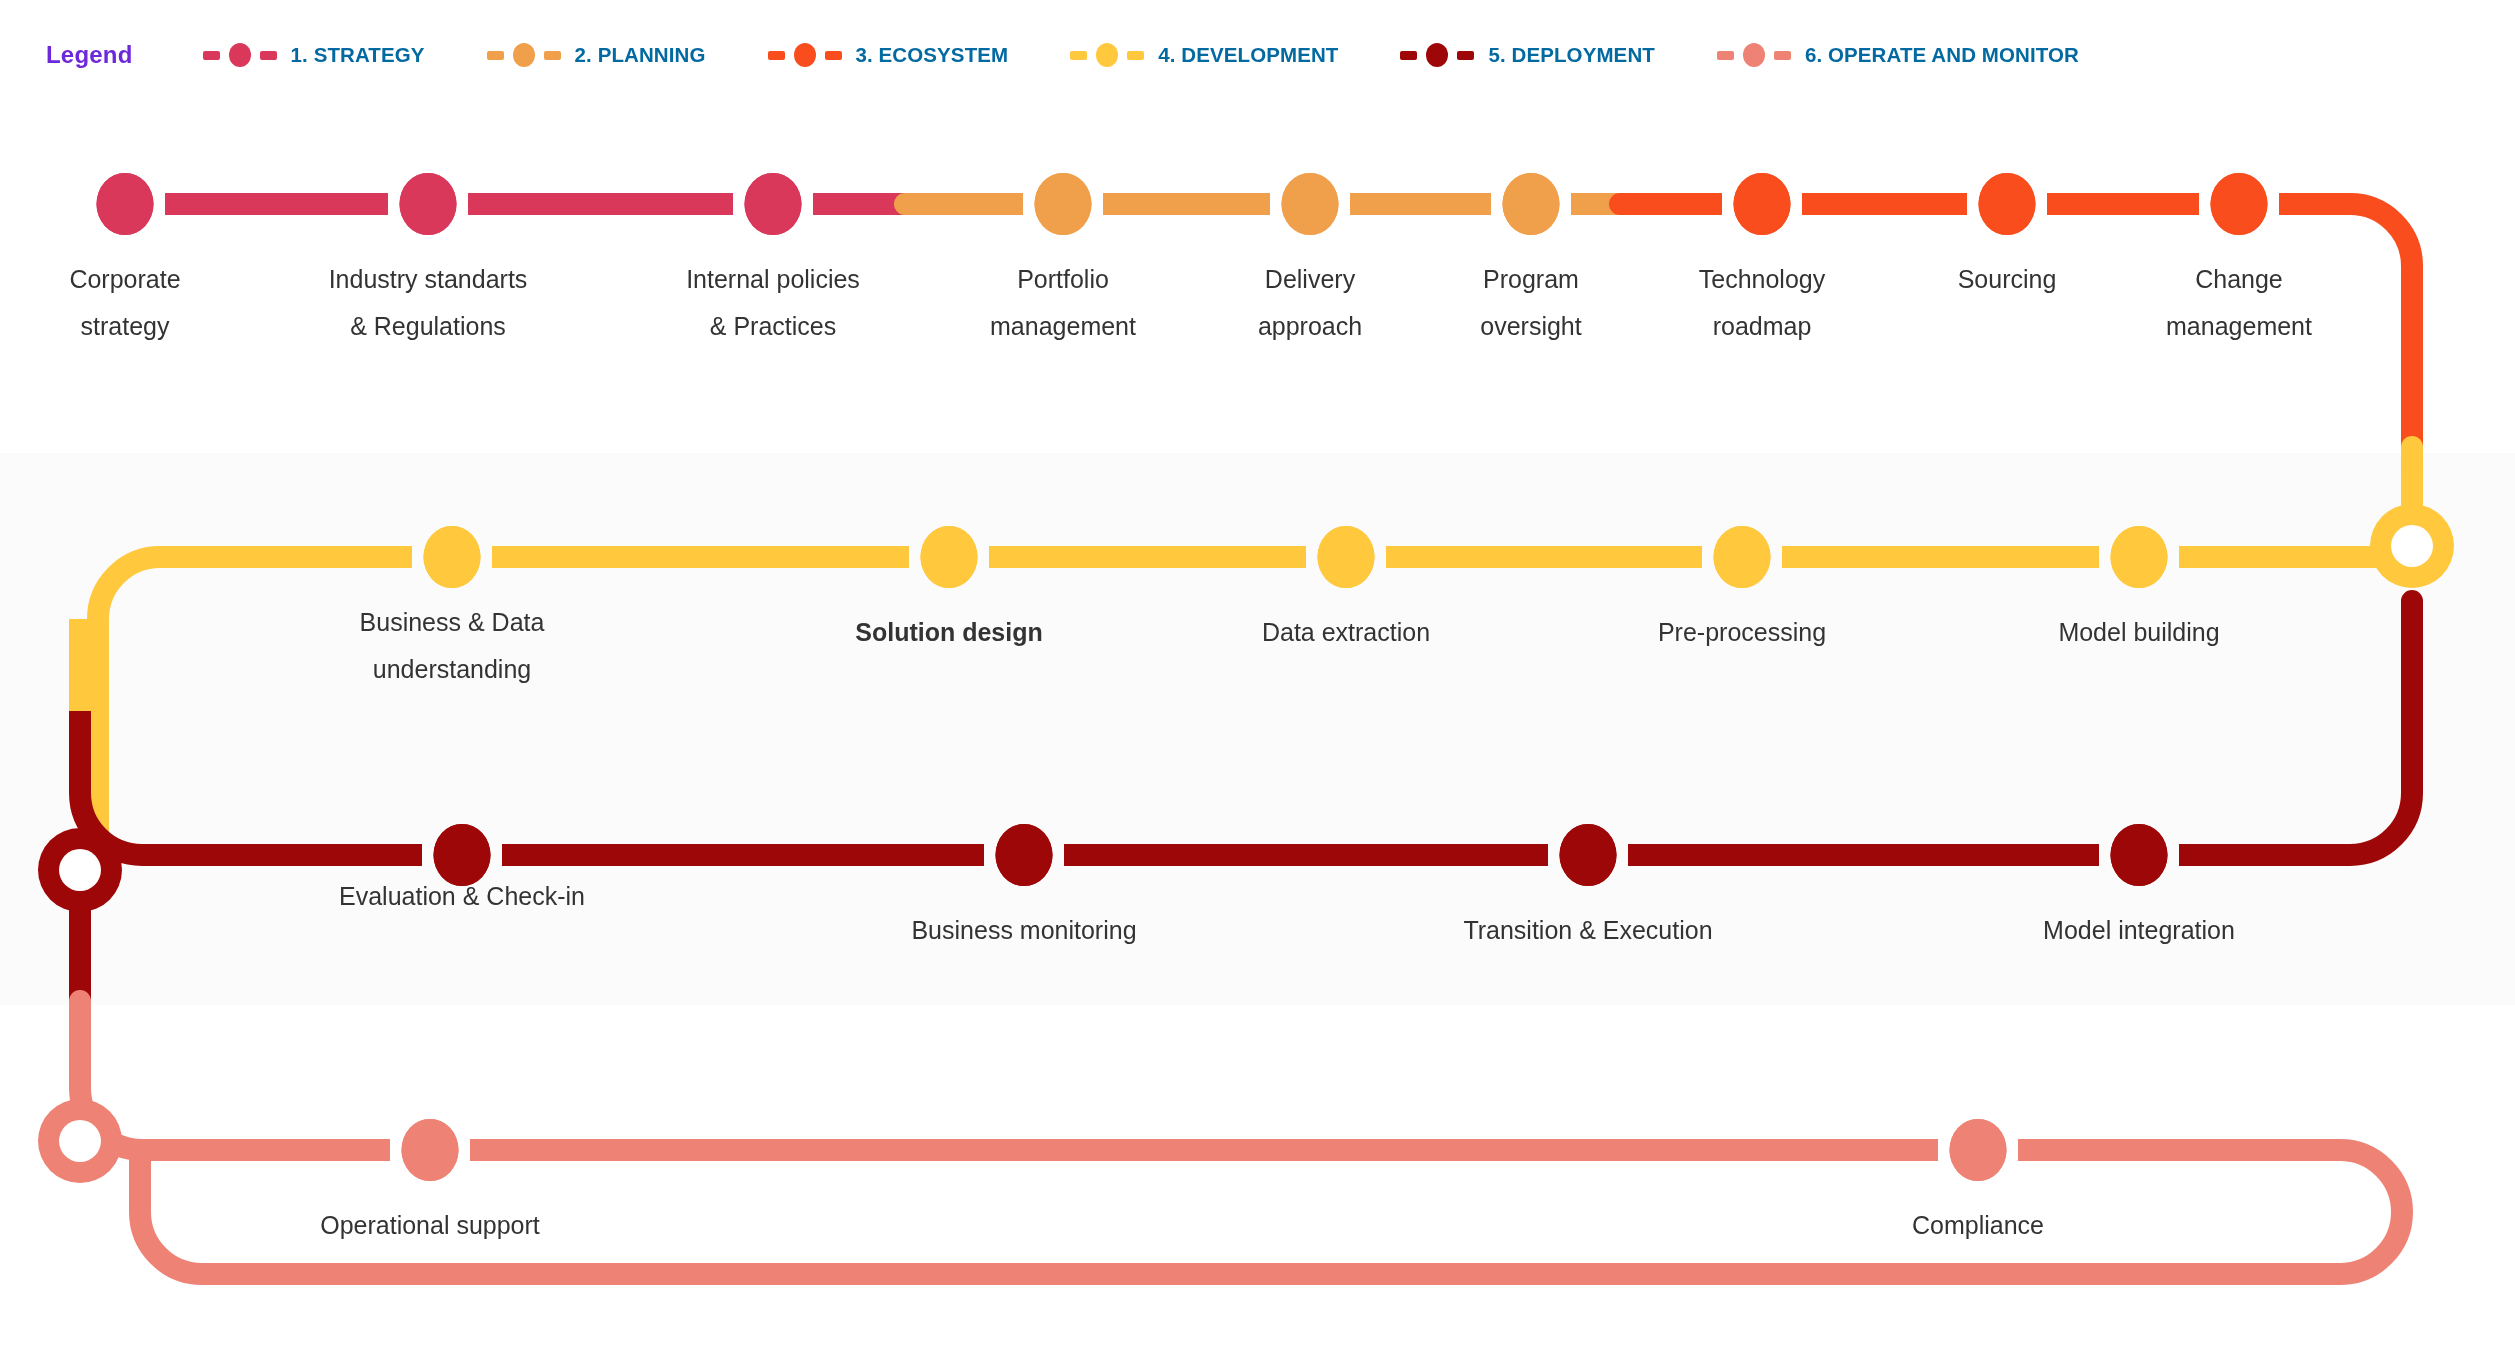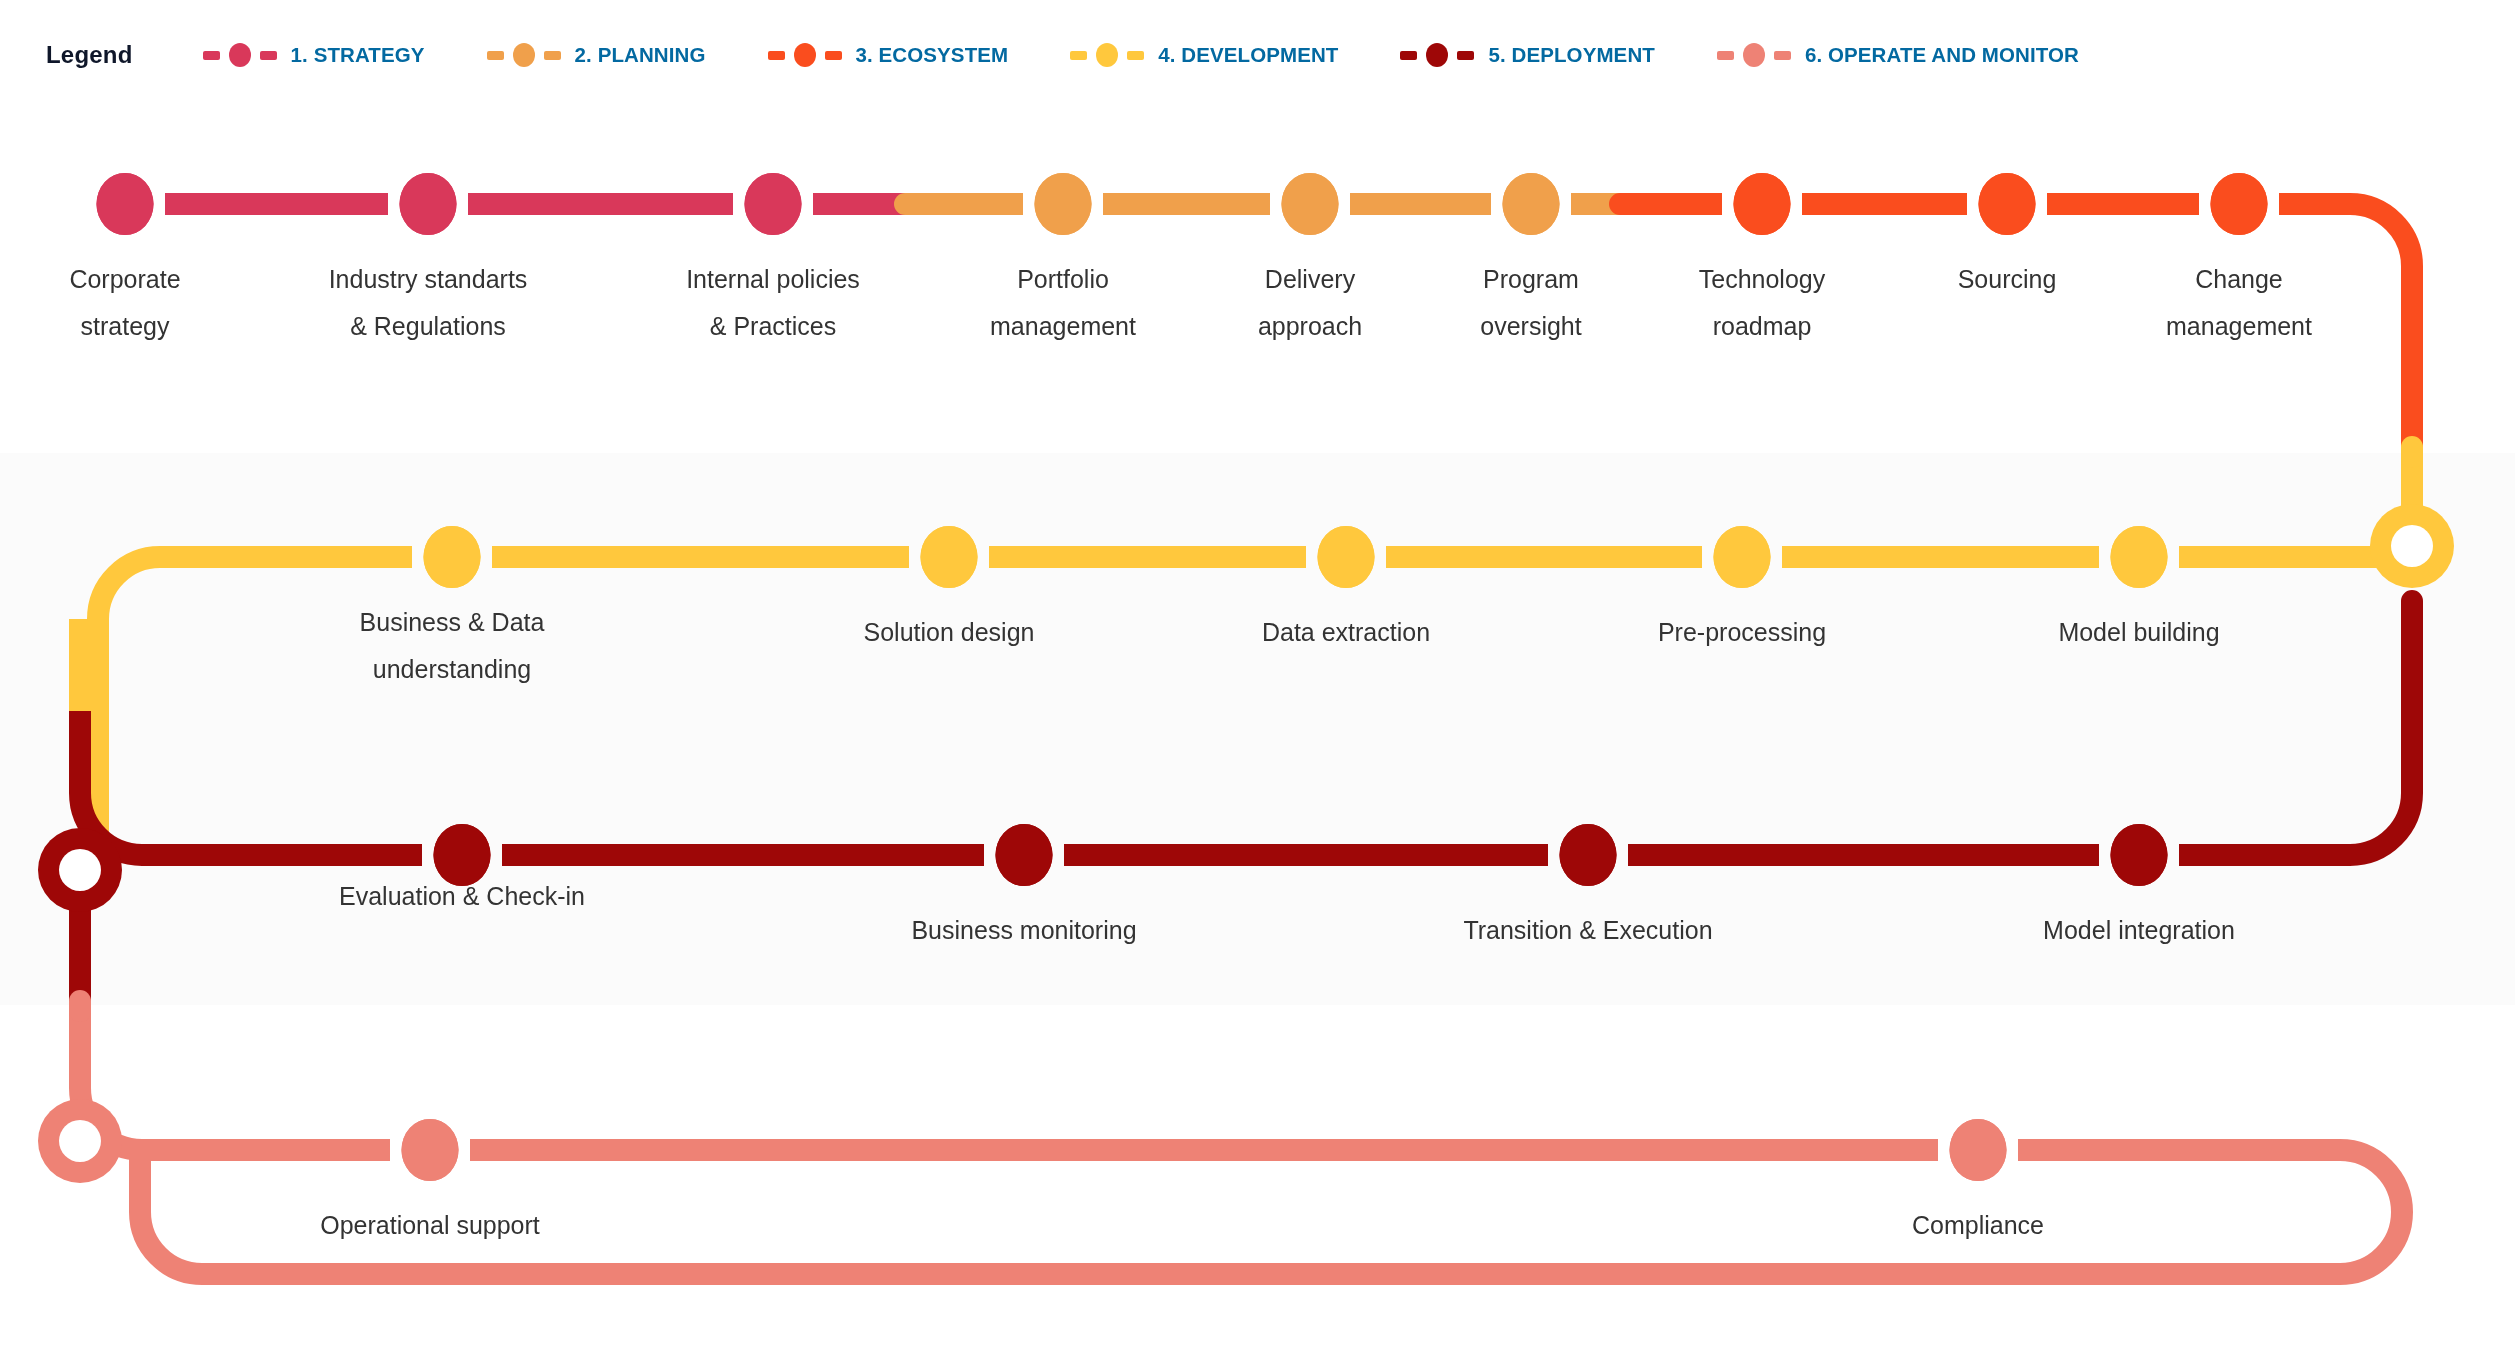--- a/index.html
+++ b/index.html
@@ -9,21 +9,21 @@
     color:#333333;
   }
   #stage{position:relative;width:2515px;height:1358px;}
 
   
   #legend{
     position:absolute;left:0;top:0;width:2515px;height:110px;
     display:flex;align-items:center;
   }
   .legend-title{
-    font-size:24px;font-weight:bold;color:#0f172a;
+    font-size:24px;font-weight:bold;color:#6d28d9;
     margin-left:46px;letter-spacing:.2px;
   }
   .legend-items{display:flex;align-items:center;margin-left:70px;}
   .legend-item{display:flex;align-items:center;margin-right:62px;}
   .legend-swatch{
     position:relative;width:74px;height:26px;margin-right:14px;
     display:flex;align-items:center;justify-content:center;
   }
   .legend-swatch .bar-l,.legend-swatch .bar-r{
     position:absolute;top:9px;width:17px;height:9px;border-radius:2px;
@@ -216,21 +216,21 @@
       <div class="node-label" style="left: 1310px; top: 256px; width: 340px;">Delivery
 approach</div>
       <div class="node-label" style="left: 1531px; top: 256px; width: 340px;">Program
 oversight</div>
       <div class="node-label" style="left: 1762px; top: 256px; width: 340px;">Technology
 roadmap</div>
       <div class="node-label" style="left: 2007px; top: 256px; width: 340px;">Sourcing</div>
       <div class="node-label" style="left: 2239px; top: 256px; width: 340px;">Change
 management</div>
       <div class="node-label" style="left: 452px; top: 599px; width: 340px;">Business &amp; Data understanding</div>
-      <div class="node-label" style="left: 949px; top: 609px; width: 340px;">Solution design</div>
+      <div class="node-label" style="left: 949px; top: 609px; width: 340px; font-weight: bold;">Solution design</div>
       <div class="node-label" style="left: 1346px; top: 609px; width: 340px;">Data extraction</div>
       <div class="node-label" style="left: 1742px; top: 609px; width: 340px;">Pre-processing</div>
       <div class="node-label" style="left: 2139px; top: 609px; width: 340px;">Model building</div>
       <div class="node-label" style="left: 462px; top: 873px; width: 340px;">Evaluation &amp; Check-in</div>
       <div class="node-label" style="left: 1024px; top: 907px; width: 340px;">Business monitoring</div>
       <div class="node-label" style="left: 1588px; top: 907px; width: 340px;">Transition &amp; Execution</div>
       <div class="node-label" style="left: 2139px; top: 907px; width: 340px;">Model integration</div>
       <div class="node-label" style="left: 430px; top: 1202px; width: 340px;">Operational support</div>
       <div class="node-label" style="left: 1978px; top: 1202px; width: 340px;">Compliance</div>
     </div>

